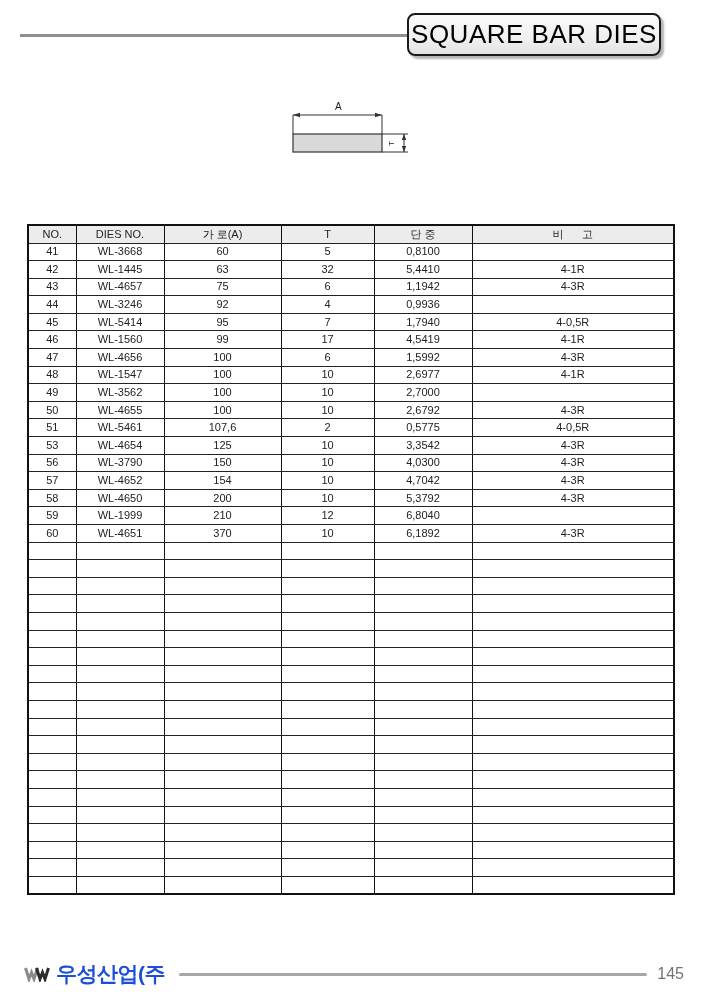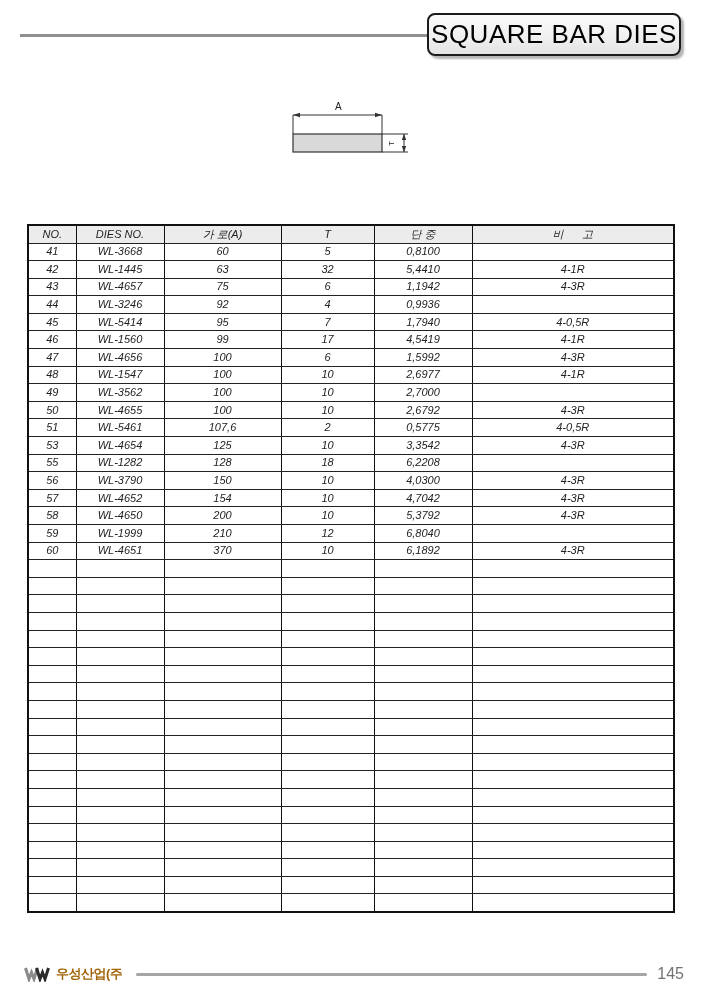--- a/index.html
+++ b/index.html
@@ -14,21 +14,21 @@
 
   
   .header-rule {
     position: absolute;
     left: 20px; top: 34px;
     width: 410px; height: 3px;
     background: #8f8f8f;
   }
   .title-box {
     position: absolute;
-    left: 427px; top: 13px;
+    left: 407px; top: 13px;
     width: 254px; height: 43px;
     border: 2px solid #1a1a1a;
     border-radius: 8px;
     background: linear-gradient(180deg, #fbfbfb 0%, #ededed 70%, #e2e2e2 100%);
     box-shadow: 3px 3px 2px rgba(120,120,120,0.55);
     display: flex; align-items: center; justify-content: center;
   }
   .title-box h1 {
     font-size: 26px;
     font-weight: 500;
@@ -47,21 +47,20 @@
   .diagram text {
     font-family: "Liberation Sans", "DejaVu Sans", sans-serif;
     fill: #222;
   }
 
   
   .table-wrap {
     position: absolute;
     left: 27px; top: 224px;
     width: 648px;
-    font-style: italic;
   }
   table.dies {
     width: 648px;
     border-collapse: collapse;
     table-layout: fixed;
     border: 2px solid #111;
   }
   table.dies col.c1 { width: 48px; }
   table.dies col.c2 { width: 88px; }
   table.dies col.c3 { width: 117px; }
@@ -92,23 +91,23 @@
   
   .footer {
     position: absolute;
     left: 24px; right: 18px; top: 962px;
     height: 24px;
     display: flex;
     align-items: center;
   }
   .footer .logo { width: 27px; height: 16px; margin-right: 5px; flex: none; }
   .footer .company {
-    font-size: 13px;
+    font-size: 21px;
     font-weight: 700;
-    color: #a16207;
+    color: #1d4ed8;
     white-space: nowrap;
     letter-spacing: -0.5px;
   }
   .footer .rule {
     flex: 1;
     height: 3px;
     background: #a6a6a6;
     margin: 0 10px 0 14px;
     border-radius: 2px;
   }
@@ -262,28 +261,20 @@
         </tr>
         <tr>
           <td>53</td>
           <td>WL-4654</td>
           <td>125</td>
           <td>10</td>
           <td>3,3542</td>
           <td>4-3R</td>
         </tr>
         <tr>
-          <td>55</td>
-          <td>WL-1282</td>
-          <td>128</td>
-          <td>18</td>
-          <td>6,2208</td>
-          <td></td>
-        </tr>
-        <tr>
           <td>56</td>
           <td>WL-3790</td>
           <td>150</td>
           <td>10</td>
           <td>4,0300</td>
           <td>4-3R</td>
         </tr>
         <tr>
           <td>57</td>
           <td>WL-4652</td>

